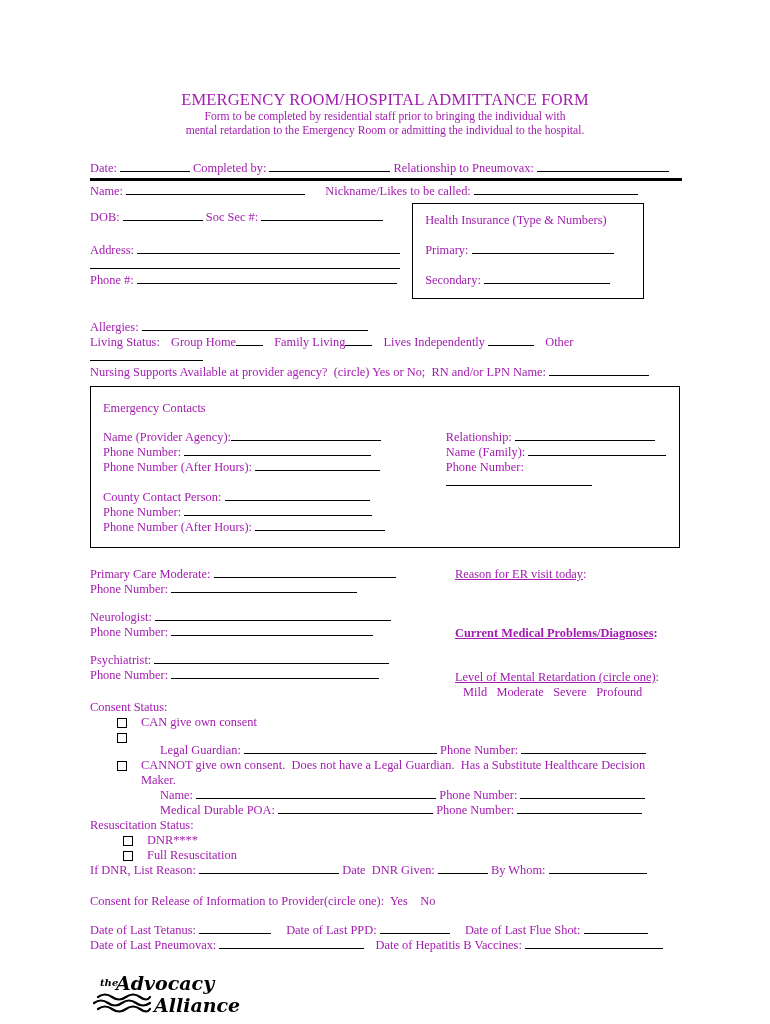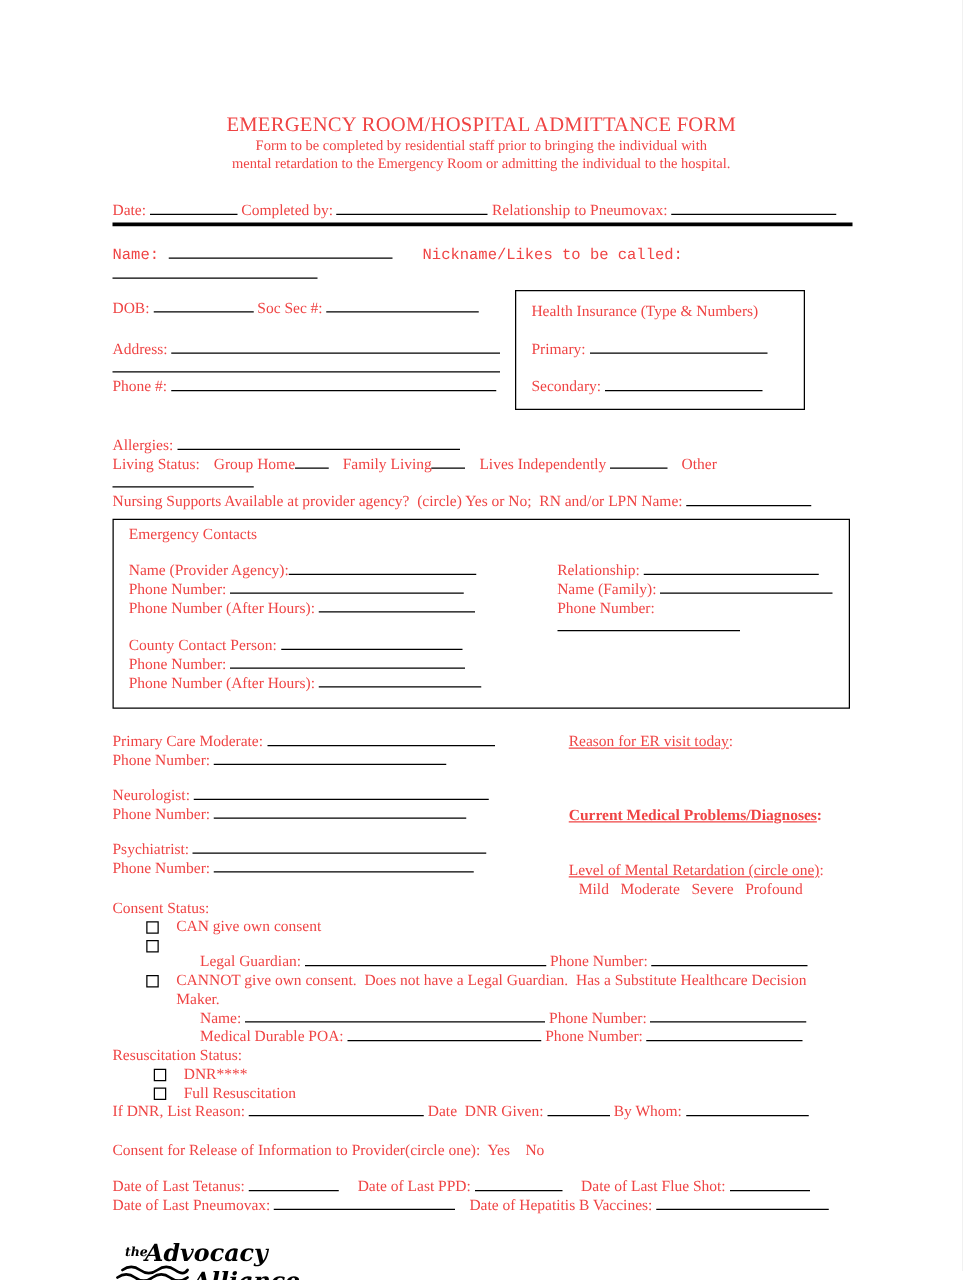--- a/index.html
+++ b/index.html
@@ -1,34 +1,34 @@
 <!DOCTYPE html>
 <html><head>
 <meta charset="utf-8">
 <style>
   html,body{margin:0;padding:0;background:#e8e8e8;}
   .page{
     width:770px;height:1024px;background:#ffffff;position:relative;
     font-family:"Liberation Serif","DejaVu Serif",serif;
-    font-size:12.4px;color:#ef4444;line-height:15px;overflow:hidden;
+    font-size:12.4px;color:#a21caf;line-height:15px;overflow:hidden;
     margin:0 auto;
   }
   .content{padding:90px 90px 0 90px;}
   .t{white-space:pre-wrap;}
   .center{text-align:center;}
   .title{font-size:16.5px;line-height:20px;letter-spacing:.2px;}
   .subtitle{font-size:11.6px;line-height:14px;}
   .row{margin:0;}
   .bl{display:inline-block;border-bottom:1px solid #000;height:10px;vertical-align:baseline;}
   .thick-rule{height:3px;background:#000;margin-top:2px;width:592px;}
   .cols{display:flex;}
   .idcols{display:flex;margin-top:11px;}
   .id-left{width:338px;}
   .ins-box{width:216px;border:1.5px solid #000;margin-top:-7px;margin-right:36px;padding:9px 12px 12px 12px;height:73px;}
-  .ecbox{border:1.5px solid #000;margin-top:6px;padding:4px 12px 12px 12px;}
+  .ecbox{border:1.5px solid #000;margin-top:6px;padding:14px 12px 12px 12px;}
   .ec-left{width:352px;}
   .ul{text-decoration:underline;}
   .doc-left{width:365px;}
   .opt{display:flex;margin-left:27px;align-items:flex-start;}
   .opt2{margin-left:33px;}
   .cb{flex:0 0 auto;width:8px;height:8px;border:1.2px solid #000;margin:3px 14px 0 0;}
   .sub{margin-left:70px;}
   .ml8{margin-left:8px;}
   .ml12{margin-left:12px;}
   .logo{margin:15px 0 0 2px;}
@@ -47,21 +47,21 @@
     <div class="row" style="margin-top:23px;">
       <span class="t">Date:</span>
       <span class="bl" style="width:70px"></span>
       <span class="t">Completed by:</span>
       <span class="bl" style="width:121px"></span>
       <span class="t">Relationship to Pneumovax:</span>
       <span class="bl" style="width:132px"></span>
     </div>
     <div class="thick-rule"></div>
 
-    <div class="row" style="margin-top:15px;font-family:Liberation Mono, monospace;">
+    <div class="row" style="margin-top:3px;">
       <span class="t">Name:</span>
       <span class="bl" style="width:179px"></span>
       <span class="t" style="margin-left:17px;">Nickname/Likes to be called:</span>
       <span class="bl" style="width:164px"></span>
     </div>
 
     <div class="idcols">
       <div class="id-left">
         <div class="row">
           <span class="t">DOB:</span>

